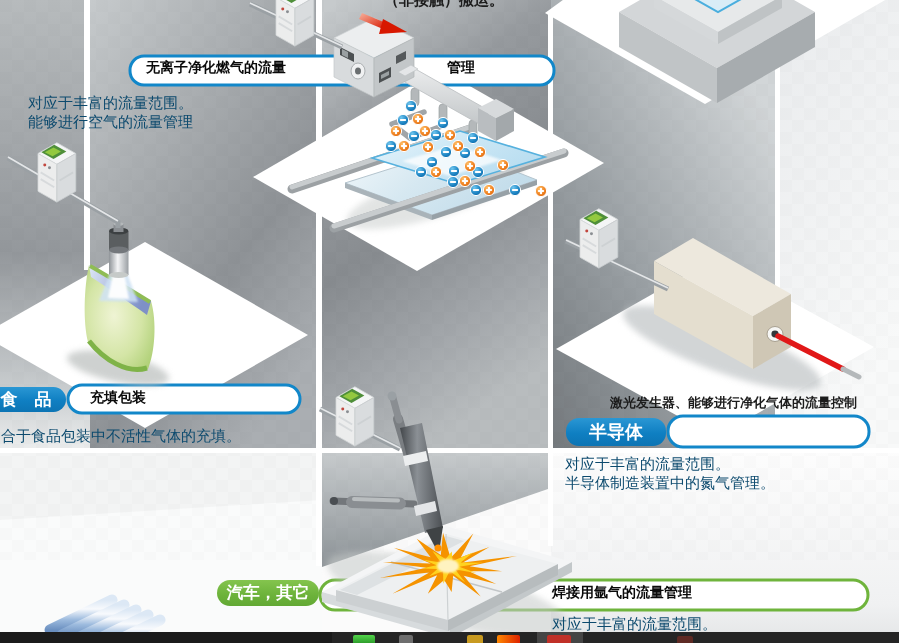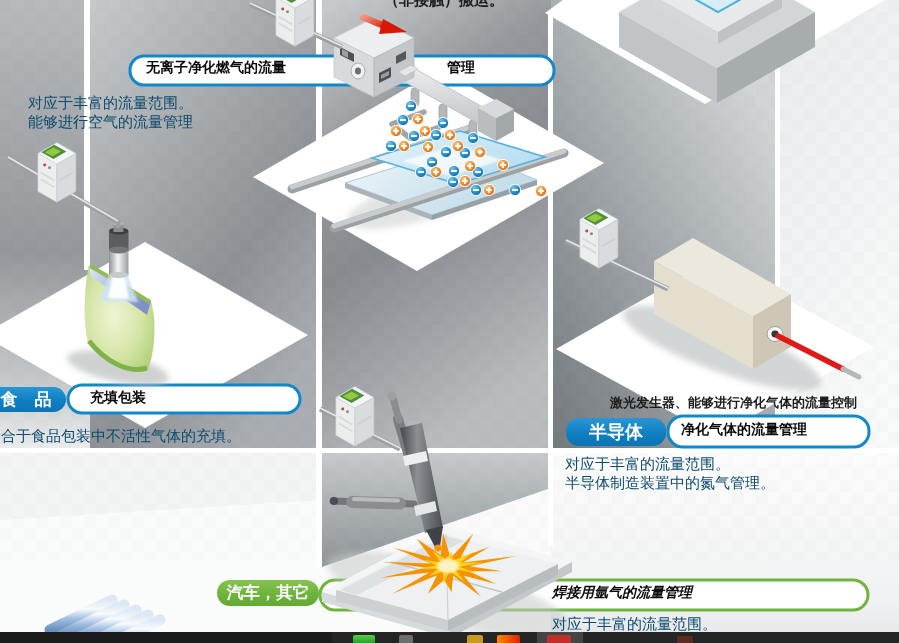--- a/index.html
+++ b/index.html
@@ -379,28 +379,27 @@
   <div>对应于丰富的流量范围。</div>
   <div>能够进行空气的流量管理</div>
 </div>
 
 <div class="pill pill-blue" style="left:-14px;top:387px;width:80px;height:25px;font-size:17px;">食　品</div>
 <div class="boxtitle" style="left:90px;top:389px;">充填包装</div>
 <div class="desc" style="left:1px;top:426px;">合于食品包装中不活性气体的充填。</div>
 
 <div class="txt" style="left:610px;top:394px;font-size:13px;">激光发生器、能够进行净化气体的流量控制</div>
 <div class="pill pill-blue" style="left:566px;top:418px;width:100px;height:28px;font-size:18px;">半导体</div>
-<div class="boxtitle" style="left:681px;top:421px;">净化气体的流量管理</div>
 <div class="desc" style="left:565px;top:454px;">
   <div>对应于丰富的流量范围。</div>
   <div>半导体制造装置中的氮气管理。</div>
 </div>
 
 <div class="pill pill-green" style="left:217px;top:580px;width:102px;height:26px;font-size:16.5px;">汽车，其它</div>
-<div class="boxtitle" style="left:552px;top:584px;font-style:italic;">焊接用氩气的流量管理</div>
+<div class="boxtitle" style="left:552px;top:584px;">焊接用氩气的流量管理</div>
 <div class="desc" style="left:552px;top:614px;">对应于丰富的流量范围。</div>
 
 <div id="taskbar">
   <div class="seg" style="left:332px;width:567px;background:#252525;"></div>
   <div class="seg" style="left:537px;width:46px;background:#454545;"></div>
   <div class="tb-ic" style="left:353px;top:3px;width:22px;height:8px;background:linear-gradient(180deg,#52d44a,#2f9e2c);"></div>
   <div class="tb-ic" style="left:399px;top:3px;width:14px;height:8px;background:#6e6e6e;"></div>
   <div class="tb-ic" style="left:467px;top:3px;width:16px;height:8px;background:#c89a20;"></div>
   <div class="tb-ic" style="left:497px;top:3px;width:23px;height:8px;background:linear-gradient(90deg,#ff8800,#dd2200);"></div>
   <div class="tb-ic" style="left:547px;top:3px;width:24px;height:8px;background:#c03028;"></div>

